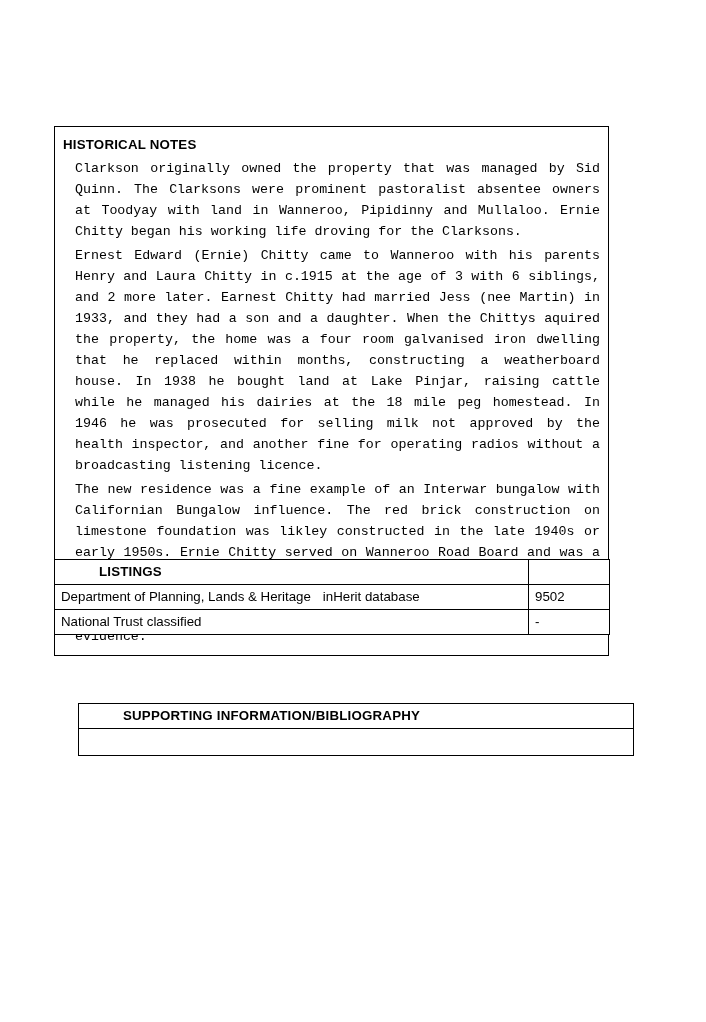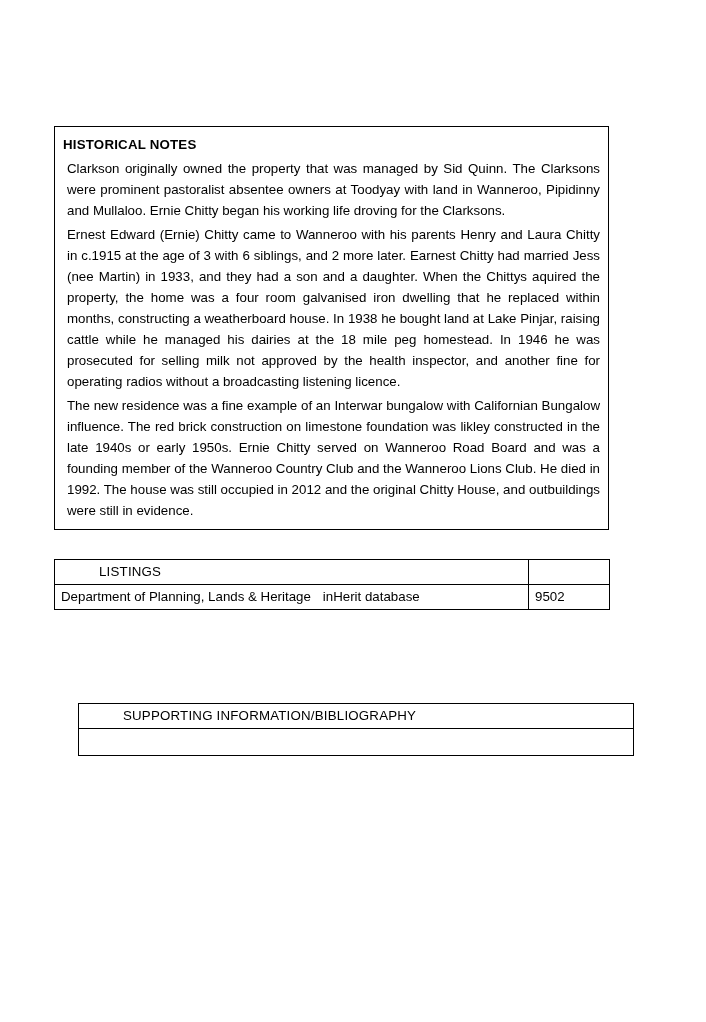--- a/index.html
+++ b/index.html
@@ -40,24 +40,25 @@
     font-size: 13.3px;
     font-weight: bold;
     line-height: 21px;
     margin: 0 0 3px 0;
     letter-spacing: 0.2px;
   }
 
   .notes-para {
     font-size: 13.3px;
     line-height: 21px;
-    margin: 0 0 3px 4px;
+    margin: 0 0 3px 12px;
     text-align: justify;
     text-justify: inter-word;
     hyphens: none;
+    font-family: Liberation Mono, monospace;
   }
   .notes-para:last-child {
     margin-bottom: 0;
   }
 
   
   .doc-table {
     position: absolute;
     border-collapse: collapse;
     table-layout: fixed;
@@ -67,21 +68,21 @@
   .doc-table td {
     border: 1px solid #000000;
     padding: 2px 6px 3px 6px;
     line-height: 19px;
     height: 19px;
     vertical-align: middle;
     white-space: nowrap;
     overflow: hidden;
   }
   .doc-table td.head {
-    font-weight: normal;
+    font-weight: bold;
     letter-spacing: 0.2px;
     padding-left: 44px;
   }
 
   
   #listings-table {
     left: 54px;
     top: 559px;
     width: 555px;
   }
@@ -129,20 +130,24 @@
         <td class="head">LISTINGS</td>
         <td></td>
       </tr>
 
       <tr>
         <td><span>Department of Planning, Lands &amp; Heritage</span><span class="gap-sp"></span><span>inHerit database</span></td>
         <td>9502</td>
       </tr>
 
 
+      <tr>
+        <td><span>National Trust classified</span></td>
+        <td>-</td>
+      </tr>
 
     </tbody>
   </table>
 
   <table class="doc-table" id="support-table">
     <colgroup>
         <col class="c1">
       </colgroup>
     <tbody>
       <tr>

